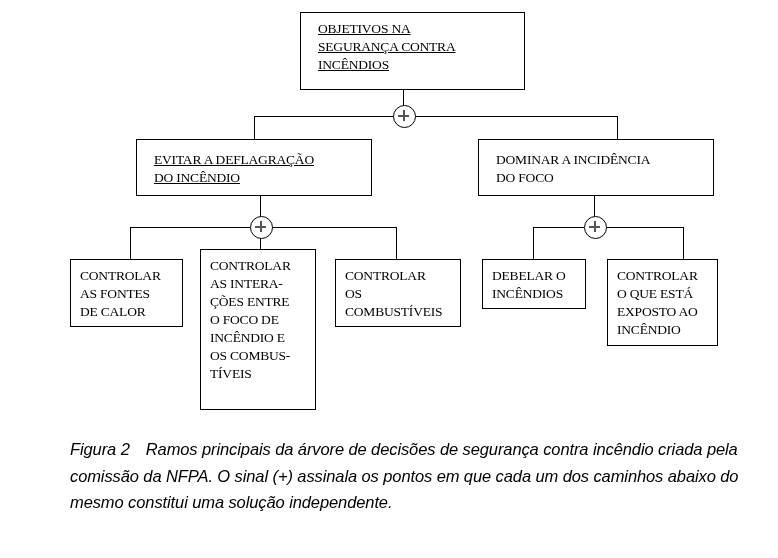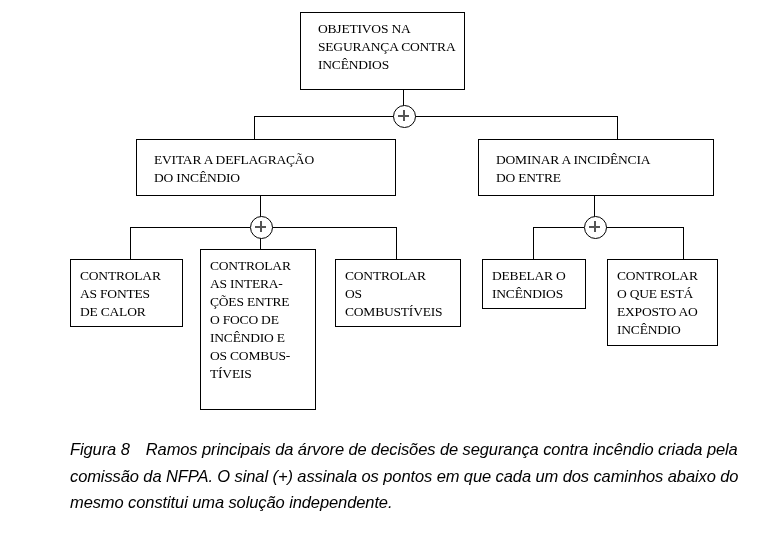--- a/index.html
+++ b/index.html
@@ -95,39 +95,39 @@
   }
   #caption .lead {
     margin-right: 16px;
   }
 </style>
 </head>
 <body>
 
 <div id="diagram">
 
-  <div class="node center-text" style="left:300px; top:12px; width:165px; height:78px;">OBJETIVOS NA
+  <div class="node center-text" style="left:300px; top:12px; width:225px; height:78px;text-decoration:underline;">OBJETIVOS NA
 SEGURANÇA CONTRA
 INCÊNDIOS</div>
 
   <div class="ln v" style="left:403px; top:90px; height:22px;"></div>
 
   <div class="plus" style="left:393px; top:105px;"></div>
 
   <div class="ln h" style="left:254px; top:116px; width:149px;"></div>
   <div class="ln h" style="left:414px; top:116px; width:203px;"></div>
 
   <div class="ln v" style="left:254px; top:116px; height:23px;"></div>
   <div class="ln v" style="left:617px; top:116px; height:23px;"></div>
 
-  <div class="node center-text big-pad" style="left:136px; top:139px; width:260px; height:57px;">EVITAR A DEFLAGRAÇÃO
+  <div class="node center-text big-pad" style="left:136px; top:139px; width:236px; height:57px;text-decoration:underline;">EVITAR A DEFLAGRAÇÃO
 DO  INCÊNDIO</div>
 
   <div class="node center-text big-pad" style="left:478px; top:139px; width:236px; height:57px;">DOMINAR A INCIDÊNCIA
-DO  ENTRE</div>
+DO  FOCO</div>
 
   <div class="ln v" style="left:260px; top:196px; height:25px;"></div>
   <div class="ln v" style="left:594px; top:196px; height:25px;"></div>
 
   <div class="plus" style="left:250px; top:216px;"></div>
   <div class="plus" style="left:584px; top:216px;"></div>
 
   <div class="ln h" style="left:130px; top:227px; width:120px;"></div>
   <div class="ln h" style="left:271px; top:227px; width:125px;"></div>
 
@@ -161,14 +161,14 @@
 INCÊNDIOS</div>
 
   <div class="node" style="left:607px; top:259px; width:111px; height:87px;">CONTROLAR
 O QUE ESTÁ
 EXPOSTO AO
 INCÊNDIO</div>
 
 </div>
 
 <div id="caption">
-  <span class="lead">Figura 8</span><span>Ramos principais da árvore de decisões de segurança contra incêndio criada pela comissão da NFPA. O sinal (+) assinala os pontos em que cada um dos caminhos abaixo do mesmo constitui uma solução independente.</span>
+  <span class="lead">Figura 2</span><span>Ramos principais da árvore de decisões de segurança contra incêndio criada pela comissão da NFPA. O sinal (+) assinala os pontos em que cada um dos caminhos abaixo do mesmo constitui uma solução independente.</span>
 </div>
 
 </body></html>

